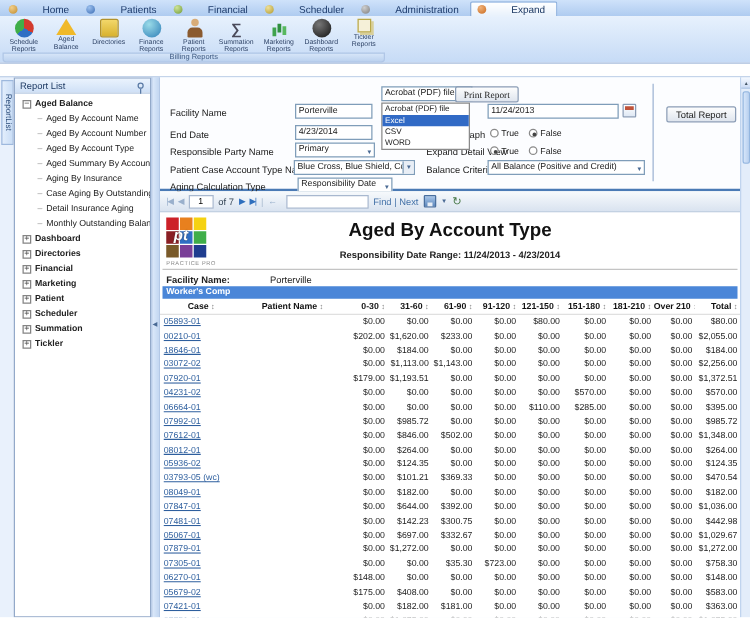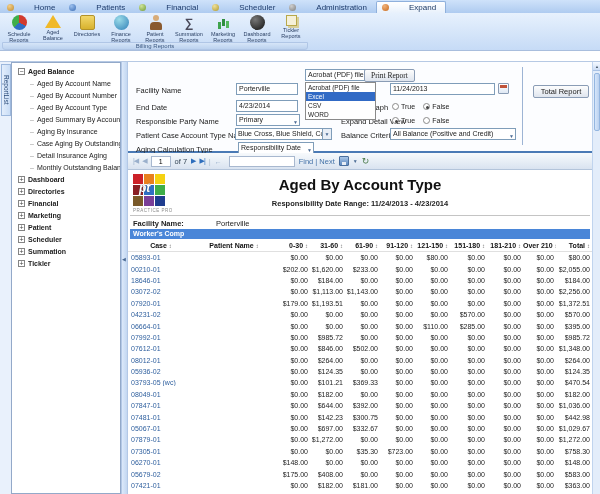--- a/index.html
+++ b/index.html
@@ -227,20 +227,24 @@
   </div>
 
 
   <div class="main">
 
     <div class="side-strip">
       <div class="vtab">ReportList</div>
     </div>
 
     <div class="sidebar">
+      <div class="sb-header">
+        <span>Report List</span>
+        <span class="pin"></span>
+      </div>
       <div class="tree" id="tree">
           <div class="titem root">
             <span class="pm">−</span>
             <span class="tl">Aged Balance</span>
           </div>
           <div class="titem child">
             <span class="dash">–</span>
             <span class="tl">Aged By Account Name</span>
           </div>
           <div class="titem child">

